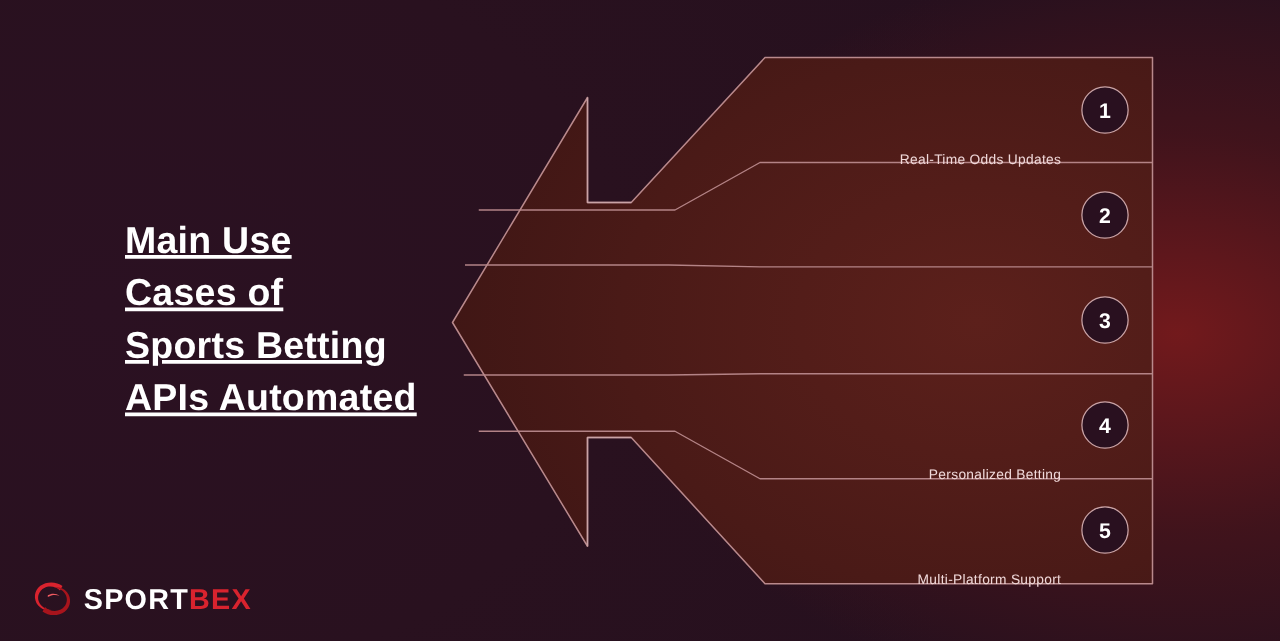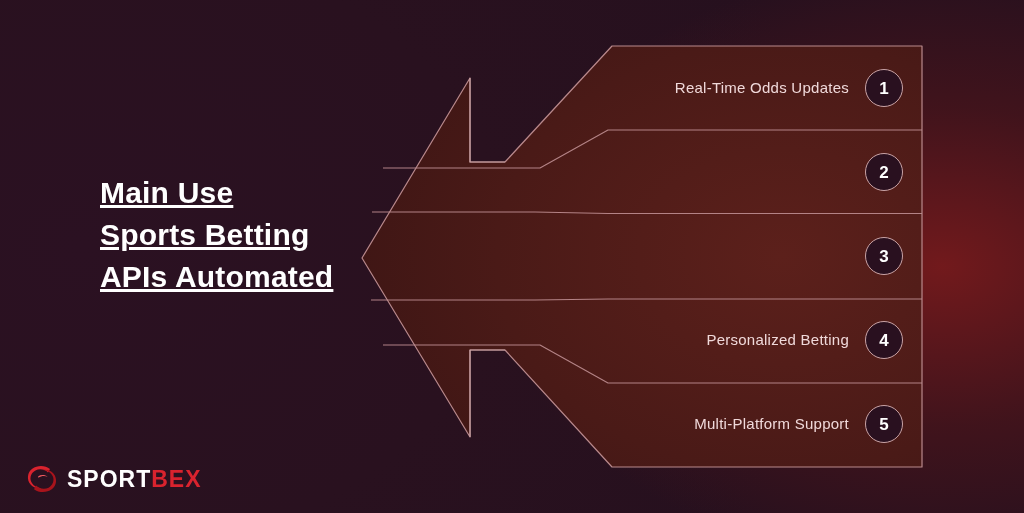--- a/index.html
+++ b/index.html
@@ -43,26 +43,27 @@
     letter-spacing:0.2px;
   }
   #title .tline { display:block; white-space:nowrap;text-decoration:underline; }
 
   
   .row-label {
     position:absolute;
     height:22px;
     right:auto;
     color:#f0d9da;
-    font-size:15px;
+    font-size:11px;
     font-weight:400;
     letter-spacing:0.25px;
     white-space:nowrap;
     text-align:right;
     line-height:22px;
+    margin-top:40px;
   }
 
   
   .badge {
     position:absolute;
     width:38px; height:38px;
     border-radius:50%;
     border:1.4px solid #c9a3a6;
     background:#29101f;
     color:#ffffff;
@@ -137,20 +138,21 @@
     <path d="M 372,212 L 535,212 L 608,213.5 L 922,213.5" fill="none" stroke="#b9898c" stroke-width="1.1" stroke-linejoin="round" opacity="0.95"></path>
     <path d="M 371,300 L 535,300 L 608,299 L 922,299" fill="none" stroke="#b9898c" stroke-width="1.1" stroke-linejoin="round" opacity="0.95"></path>
     <path d="M 383,345 L 540,345 L 608,383 L 922,383" fill="none" stroke="#b9898c" stroke-width="1.1" stroke-linejoin="round" opacity="0.95"></path>
 
     <path d="M 470,78 L 470,162 L 505,162" fill="none" stroke="#c9a3a6" stroke-width="1.2" stroke-linejoin="round"></path>
     <path d="M 470,437 L 470,350 L 505,350" fill="none" stroke="#c9a3a6" stroke-width="1.2" stroke-linejoin="round"></path>
   </svg>
 
   <div id="title">
     <span class="tline">Main Use</span>
+    <span class="tline">Cases of</span>
     <span class="tline">Sports Betting</span>
     <span class="tline">APIs Automated</span>
   </div>
 
   <div class="row-label" style="right:175px; top:77px;">Real-Time Odds Updates</div>
   <div class="row-label" style="right:175px; top:329px;">Personalized Betting</div>
   <div class="row-label" style="right:175px; top:413px;">Multi-Platform Support</div>
 
   <div class="badge" style="left:865px; top:69px;">
     <span>1</span>

